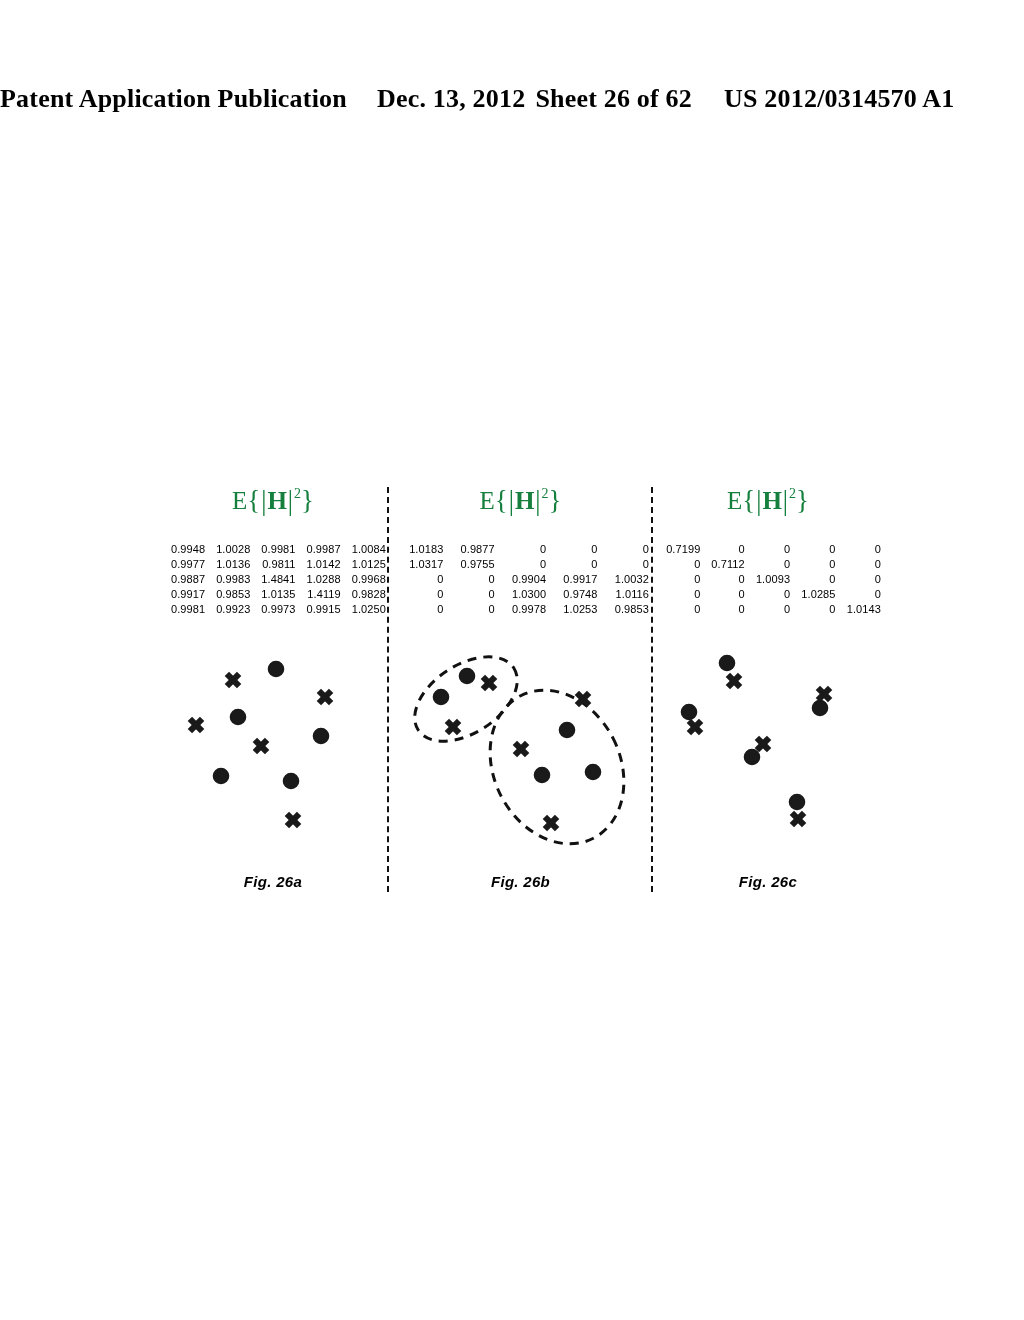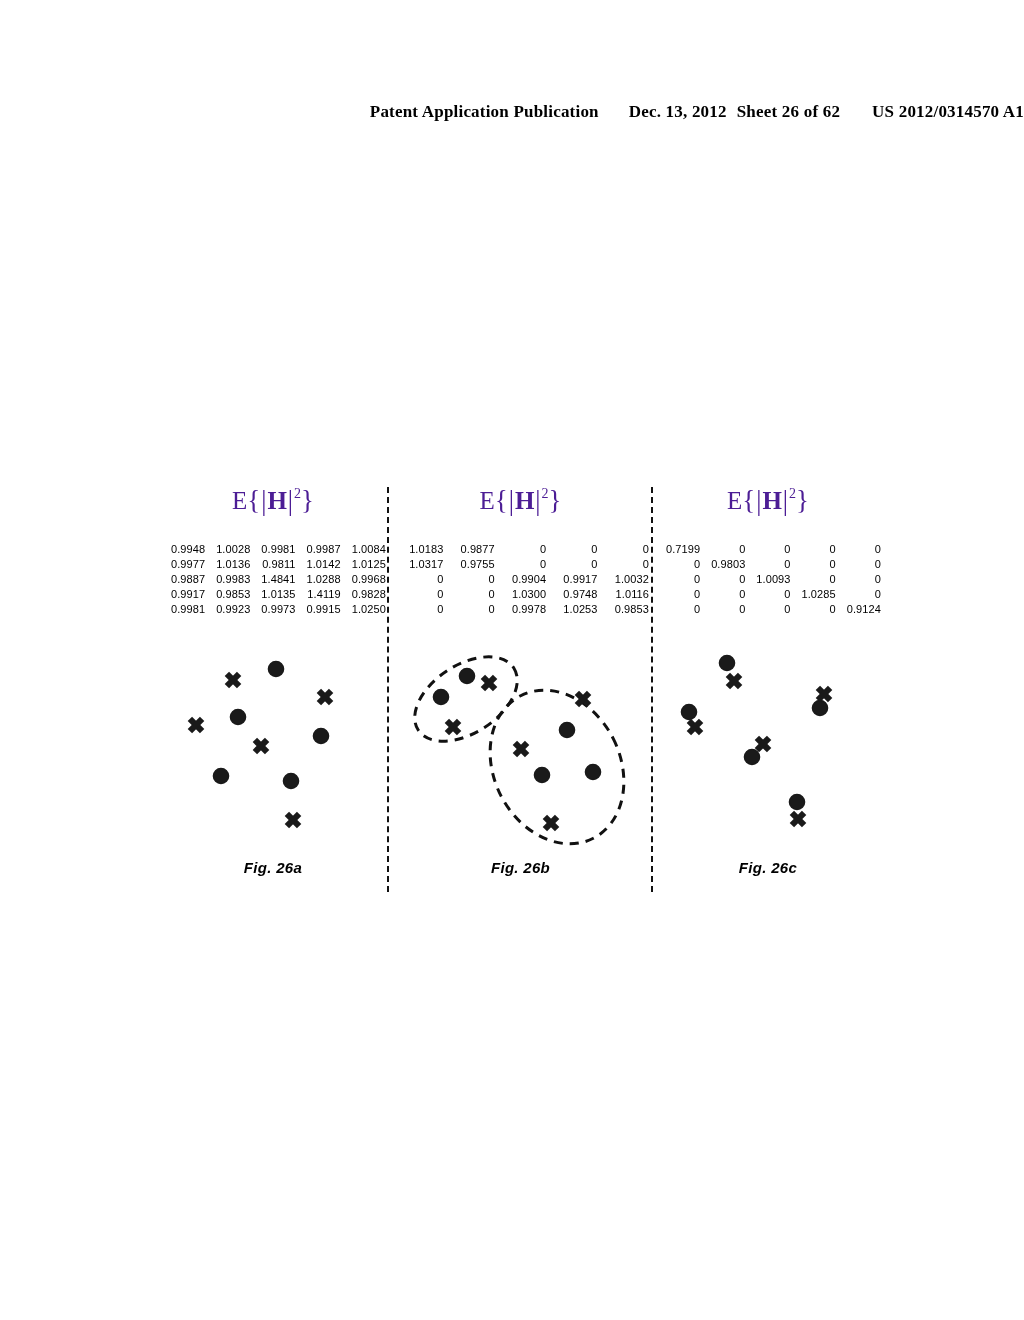--- a/index.html
+++ b/index.html
@@ -9,28 +9,27 @@
     background:#ffffff;
     font-family:"Liberation Serif", serif;
     position:relative;
     overflow:hidden;
   }
   #sheet{position:absolute;left:0;top:0;width:1024px;height:1320px;}
 
   
   .hdr{
     position:absolute;top:84px;left:0;width:1024px;
-    text-align:right;
+    text-align:left;
     font-family:"Liberation Serif", serif;
     font-weight:bold;
-    font-size:17px;
+    font-size:26px;
     letter-spacing:.2px;
     color:#000;
     white-space:nowrap;
-    margin-top:18px;
   }
   .hdr span{display:inline-block;vertical-align:baseline;}
   .hdr .g1{margin-right:30px;}
   .hdr .g2{margin-right:10px;}
   .hdr .g3{margin-right:32px;}
 
   
   .figwrap{position:absolute;left:0;top:0;width:1024px;height:1320px;}
 
   .panel{position:absolute;top:487px;height:405px;}
@@ -45,21 +44,21 @@
   }
   .vsep-1{left:387px;}
   .vsep-2{left:651px;}
 
   
   .mtitle{
     position:absolute;top:0;width:100%;
     text-align:center;
     font-family:"Liberation Serif", serif;
     font-size:25px;
-    color:#4c1d95;
+    color:#15803d;
     line-height:1;
     white-space:nowrap;
   }
   .mtitle .bar{
     display:inline-block;
     font-weight:normal;
     font-size:26px;
     transform:scaleY(1.12);
     margin:0 1px;
   }
@@ -90,21 +89,21 @@
     padding:1px 0 1px 0;
     line-height:13px;
     white-space:nowrap;
   }
 
   
   .scatter{position:absolute;top:150px;left:0;width:100%;height:205px;}
 
   
   .cap{
-    position:absolute;top:372px;width:100%;
+    position:absolute;top:386px;width:100%;
     text-align:center;
     font-family:"Liberation Sans", sans-serif;
     font-style:italic;font-weight:bold;
     font-size:15px;
     color:#000;
     letter-spacing:.3px;
   }
 </style>
 </head>
 <body>
@@ -227,21 +226,21 @@
             <tbody>
               <tr>
                 <td>0.7199</td>
                 <td>0</td>
                 <td>0</td>
                 <td>0</td>
                 <td>0</td>
               </tr>
               <tr>
                 <td>0</td>
-                <td>0.9803</td>
+                <td>0.7112</td>
                 <td>0</td>
                 <td>0</td>
                 <td>0</td>
               </tr>
               <tr>
                 <td>0</td>
                 <td>0</td>
                 <td>1.0093</td>
                 <td>0</td>
                 <td>0</td>
@@ -251,21 +250,21 @@
                 <td>0</td>
                 <td>0</td>
                 <td>1.0285</td>
                 <td>0</td>
               </tr>
               <tr>
                 <td>0</td>
                 <td>0</td>
                 <td>0</td>
                 <td>0</td>
-                <td>0.9124</td>
+                <td>1.0143</td>
               </tr>
             </tbody>
           </table>
       </div>
       <div class="scatter"></div>
       <div class="cap">Fig. 26c</div>
     </div>
 
     <svg id="markers-layer" width="1024" height="1320" style="position:absolute;left:0;top:0;pointer-events:none;">
         <g>

